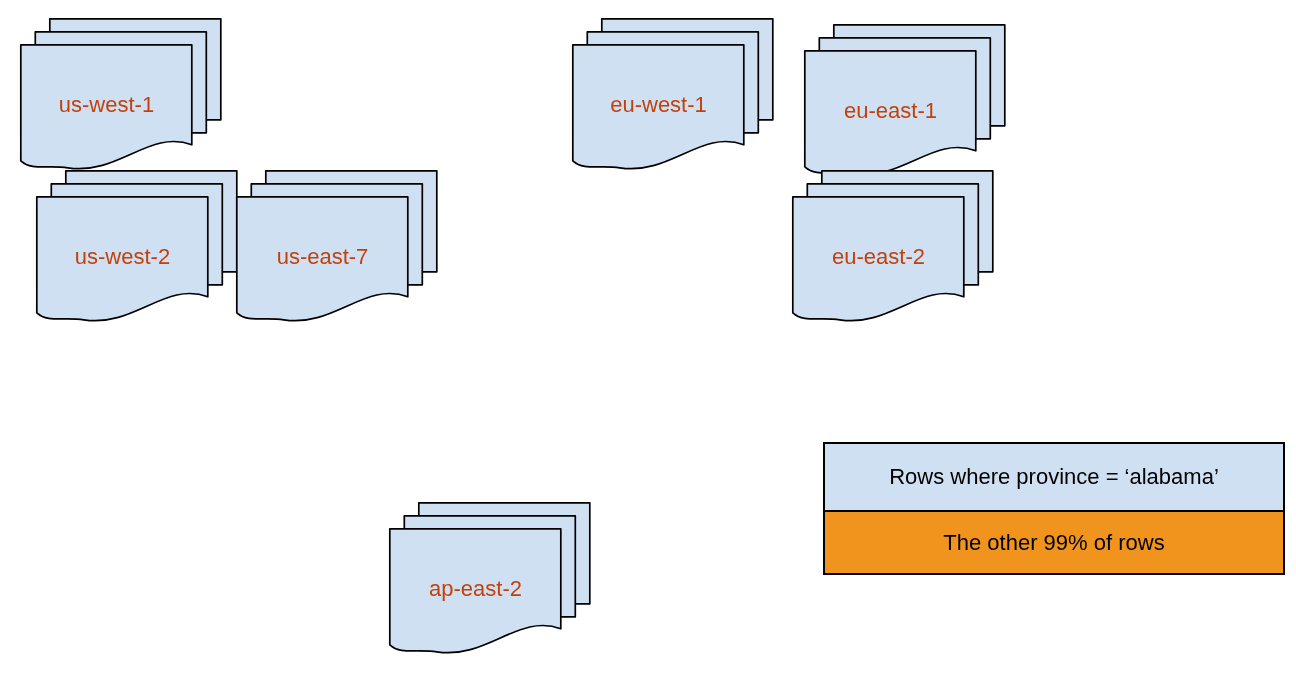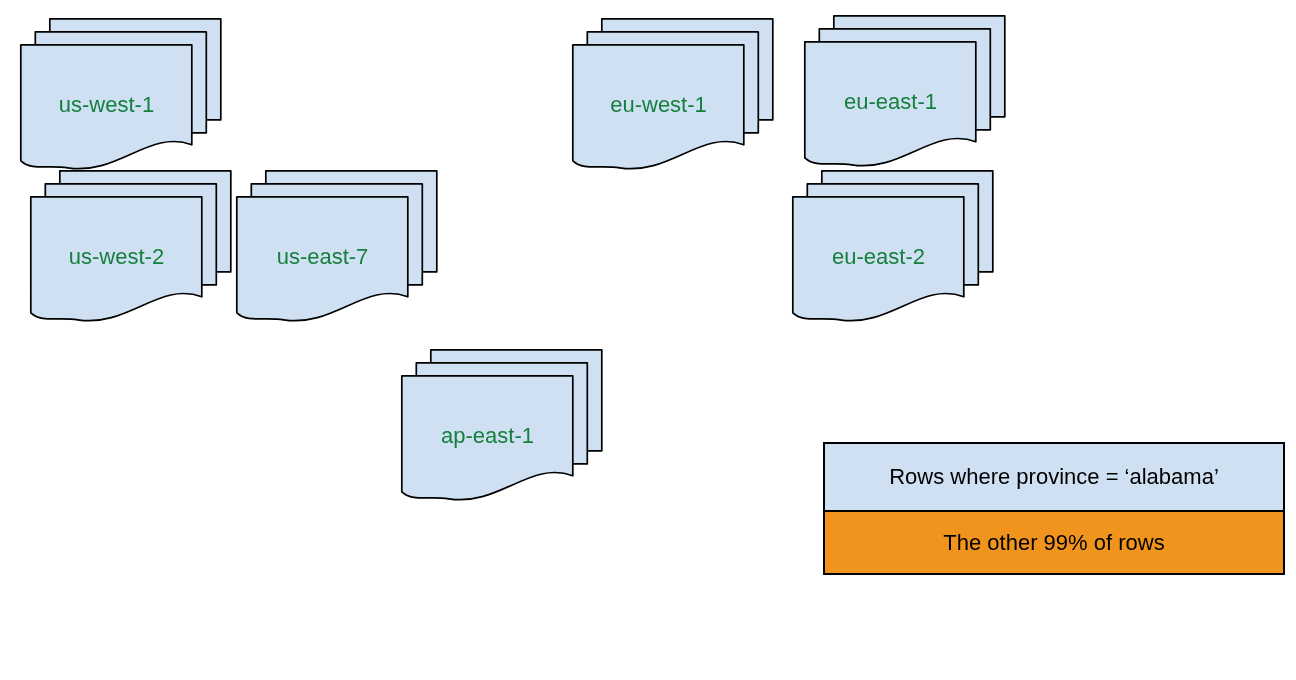--- a/index.html
+++ b/index.html
@@ -34,21 +34,21 @@
   }
   .stack-label {
     position: absolute;
     left: 2px;
     top: 74px;
     width: 171px;
     height: 28px;
     line-height: 28px;
     text-align: center;
     font-size: 22px;
-    color: #15803d;
+    color: #c2410c;
     white-space: nowrap;
   }
   .legend {
     position: absolute;
     left: 803px;
     top: 442px;
     width: 462px;
     padding-left: 20px;
   }
   .legend-row {
@@ -92,30 +92,30 @@
 
   <div class="stack" style="left: 571px; top: 17px;">
     <svg class="stack-svg" width="204" height="154" viewBox="0 0 204 154">
       <rect class="doc-shape" x="30.8" y="1.8" width="171" height="101" fill="#cfe0f2"></rect>
       <rect class="doc-shape" x="16.3" y="14.8" width="171" height="101" fill="#cfe0f2"></rect>
       <path class="doc-shape" transform="translate(1.8,27.8)" d="M0,0 H171 V100 C129,84 97,131 47,123 C27,120 11,126 0,116 Z" fill="#cfe0f2"></path>
     </svg>
     <div class="stack-label">eu-west-1</div>
   </div>
 
-  <div class="stack" style="left: 803px; top: 14px; text-decoration: underline;">
+  <div class="stack" style="left: 803px; top: 23px; text-decoration: underline;">
     <svg class="stack-svg" width="204" height="154" viewBox="0 0 204 154">
       <rect class="doc-shape" x="30.8" y="1.8" width="171" height="101" fill="#cfe0f2"></rect>
       <rect class="doc-shape" x="16.3" y="14.8" width="171" height="101" fill="#cfe0f2"></rect>
       <path class="doc-shape" transform="translate(1.8,27.8)" d="M0,0 H171 V100 C129,84 97,131 47,123 C27,120 11,126 0,116 Z" fill="#cfe0f2"></path>
     </svg>
     <div class="stack-label">eu-east-1</div>
   </div>
 
-  <div class="stack" style="left: 29px; top: 169px;">
+  <div class="stack" style="left: 35px; top: 169px;">
     <svg class="stack-svg" width="204" height="154" viewBox="0 0 204 154">
       <rect class="doc-shape" x="30.8" y="1.8" width="171" height="101" fill="#cfe0f2"></rect>
       <rect class="doc-shape" x="16.3" y="14.8" width="171" height="101" fill="#cfe0f2"></rect>
       <path class="doc-shape" transform="translate(1.8,27.8)" d="M0,0 H171 V100 C129,84 97,131 47,123 C27,120 11,126 0,116 Z" fill="#cfe0f2"></path>
     </svg>
     <div class="stack-label">us-west-2</div>
   </div>
 
   <div class="stack" style="left: 235px; top: 169px;">
     <svg class="stack-svg" width="204" height="154" viewBox="0 0 204 154">
@@ -129,22 +129,22 @@
 
   <div class="stack" style="left: 791px; top: 169px; text-decoration: underline;">
     <svg class="stack-svg" width="204" height="154" viewBox="0 0 204 154">
       <rect class="doc-shape" x="30.8" y="1.8" width="171" height="101" fill="#cfe0f2"></rect>
       <rect class="doc-shape" x="16.3" y="14.8" width="171" height="101" fill="#cfe0f2"></rect>
       <path class="doc-shape" transform="translate(1.8,27.8)" d="M0,0 H171 V100 C129,84 97,131 47,123 C27,120 11,126 0,116 Z" fill="#cfe0f2"></path>
     </svg>
     <div class="stack-label">eu-east-2</div>
   </div>
 
-  <div class="stack" style="left: 400px; top: 348px;">
+
+  <div class="stack" style="left: 388px; top: 501px;">
     <svg class="stack-svg" width="204" height="154" viewBox="0 0 204 154">
       <rect class="doc-shape" x="30.8" y="1.8" width="171" height="101" fill="#cfe0f2"></rect>
       <rect class="doc-shape" x="16.3" y="14.8" width="171" height="101" fill="#cfe0f2"></rect>
       <path class="doc-shape" transform="translate(1.8,27.8)" d="M0,0 H171 V100 C129,84 97,131 47,123 C27,120 11,126 0,116 Z" fill="#cfe0f2"></path>
     </svg>
-    <div class="stack-label">ap-east-1</div>
+    <div class="stack-label">ap-east-2</div>
   </div>
-
 </div>
 
 </body></html>

